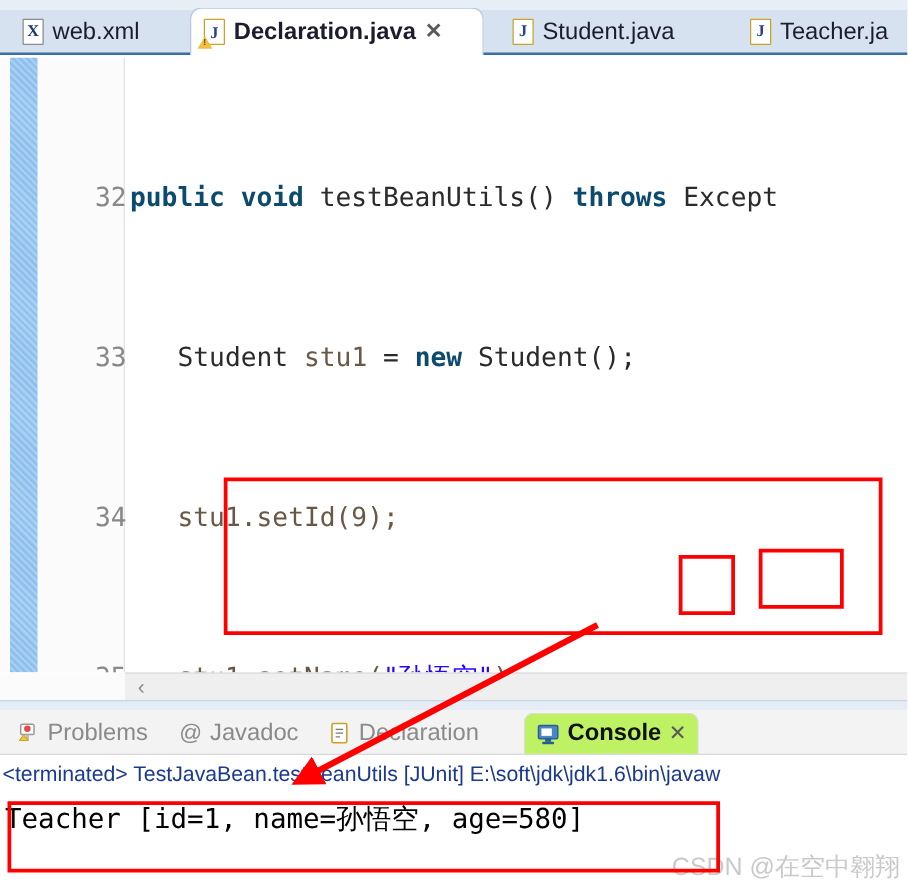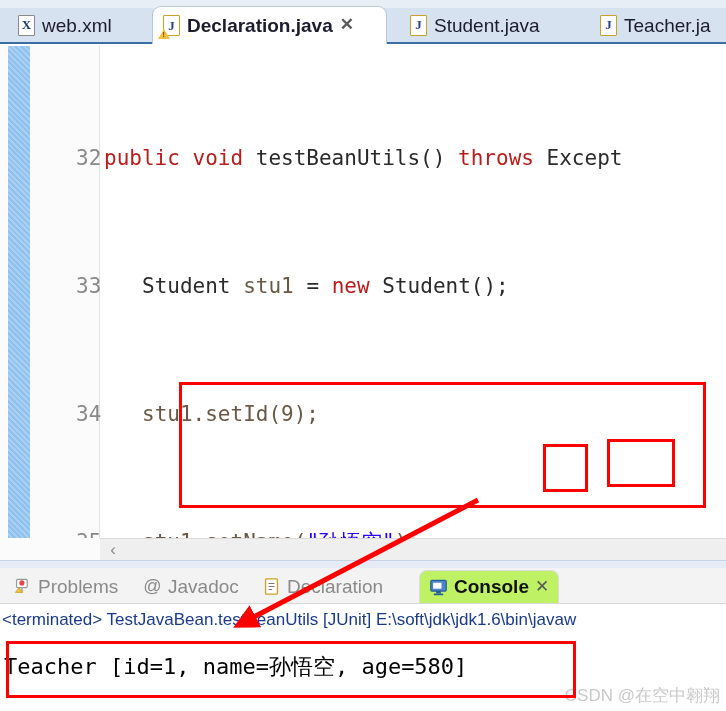--- a/index.html
+++ b/index.html
@@ -98,21 +98,21 @@
     white-space:pre;
   }
   .row { position:relative; height:32px; }
   .lineno {
     position:absolute; left:28px; top:0; width:52px;
     text-align:left; color:#888888; font-size:21px;margin-left:48px;
   }
   .src { position:absolute; left:104px; top:0; white-space:pre; }
 
   
-  .kw      { color:#b91c1c; font-weight:400; }
+  .kw      { color:#0c4a6e; font-weight:700; }
   .plain   { color:#2a2a2a; }
   .type    { color:#2b2b2b; }
   .var     { color:#6a5846; }
   .str     { color:#2a00ff; }
 
   
   .hscroll {
     position:absolute; left:100px; top:538px; width:626px; height:22px;
     background:#efefef; border-top:1px solid #dcdcdc;
     display:flex; align-items:center;
@@ -154,26 +154,26 @@
   .conout {
     position:absolute; left:0; top:36px; width:726px; height:107px;
     font-family:"DejaVu Sans Mono","Liberation Mono", monospace;
   }
   .termline {
     position:absolute; left:2px; top:6px;
     font-family:"Liberation Sans", sans-serif;
     font-size:17px; color:#1b3a8c; white-space:nowrap;
   }
   .outline {
-    position:absolute; left:4px; top:48px;
+    position:absolute; left:4px; top:36px;
     font-size:22px; color:#000; white-space:nowrap;
   }
   .watermark {
     position:absolute; right:6px; bottom:4px;
-    font-size:17px; color:#c9c9c9;
+    font-size:20px; color:#c9c9c9;
     font-family:"Liberation Sans", sans-serif;
   }
 
   
   .anno { position:absolute; border:3px solid #ff0000; pointer-events:none; }
   .annosvg { position:absolute; left:0; top:0; width:726px; height:711px; pointer-events:none; }
 
   
   .ico { width:19px; height:19px; flex:0 0 auto; display:block; }
 </style>

